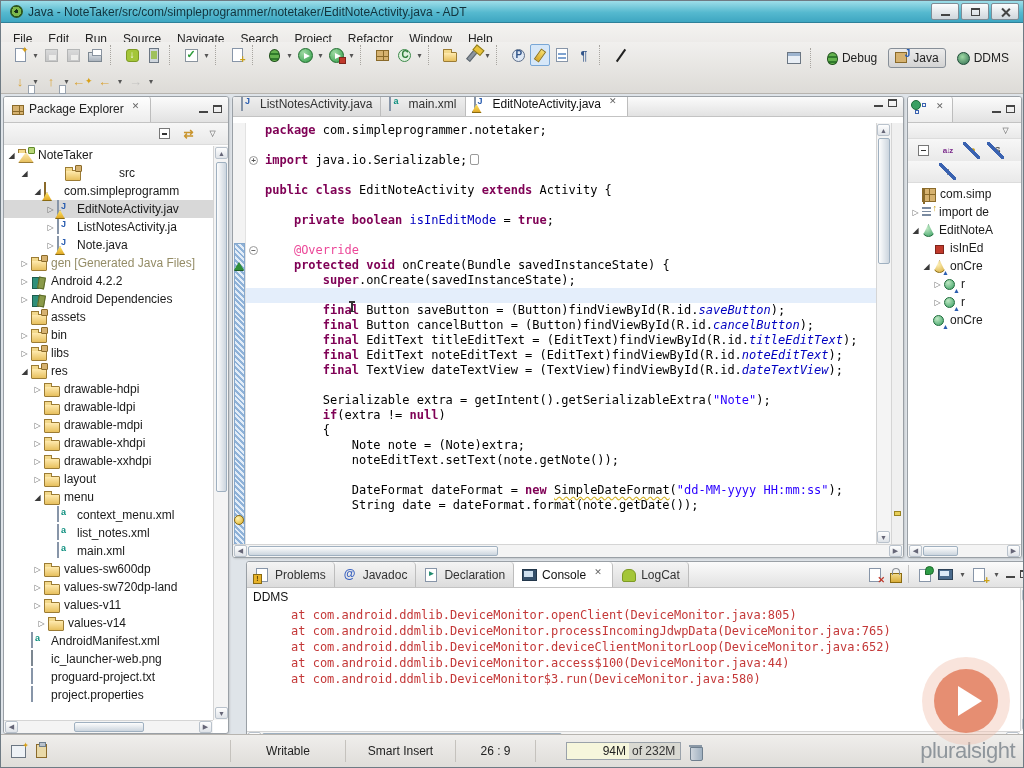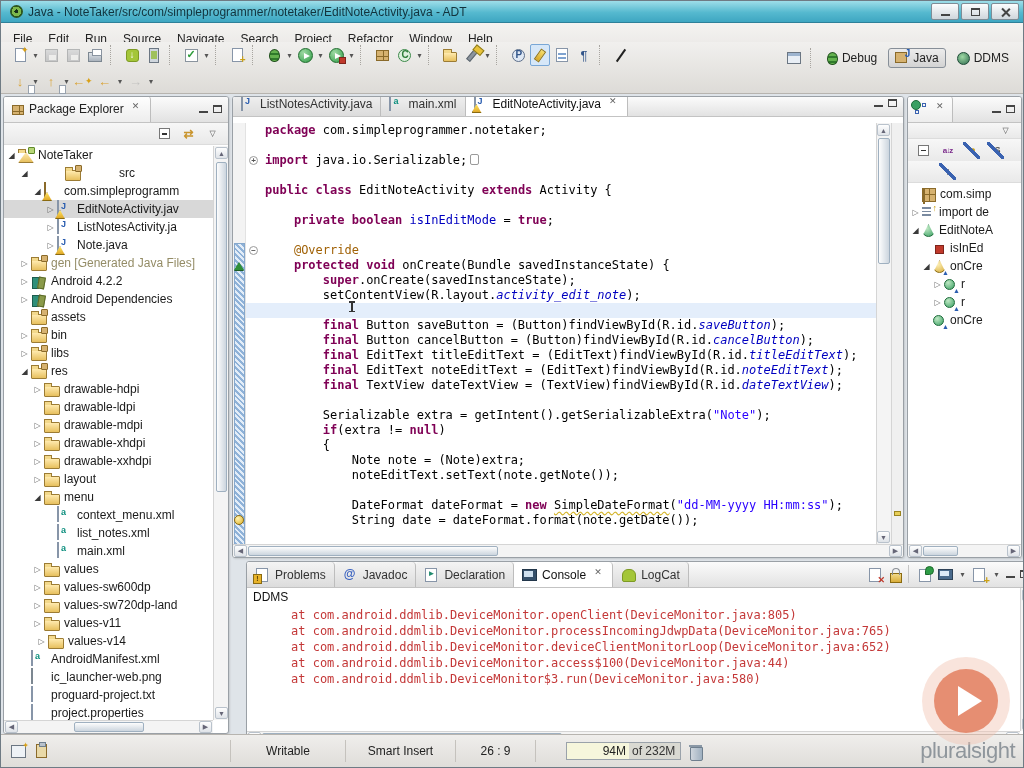--- a/index.html
+++ b/index.html
@@ -137,21 +137,21 @@
   .edbody{position:absolute;left:0;right:0;top:26px;bottom:13px;background:#fff}
   .ruler{position:absolute;left:0;top:0;bottom:0;width:13px;background:#f3f3f3;border-right:1px solid #e2e2e2}
   .hatch{position:absolute;left:1px;width:11px;border:1px solid #86a8cc;
     background:repeating-linear-gradient(45deg,#8fb2d8 0 2px,#e3edf8 2px 4px)}
   .mark-tri{position:absolute;left:1px;width:0;height:0;border-left:5px solid transparent;border-right:5px solid transparent;border-bottom:8px solid #2f8f3a;filter:drop-shadow(0 1px 0 #1d5c26)}
   .mark-bulb{position:absolute;left:1px;width:10px;height:10px;border-radius:50%;background:radial-gradient(circle at 35% 30%,#fff3b0,#e0b32a);border:1px solid #8a6a10}
   .code{position:absolute;left:13px;top:0;right:27px;bottom:0;overflow:hidden;
     font-family:"DejaVu Sans Mono","Liberation Mono",monospace;font-size:12px;line-height:15px}
   .cl{height:15px;white-space:pre;padding-left:19px;position:relative;color:#000}
   .cl.hl{background:#e4eefb}
-  .kw{color:#7f0055;font-weight:bold}.ann{color:#a16207}.str{color:#2a00ff}
+  .kw{color:#7f0055;font-weight:bold}.ann{color:#ec4899}.str{color:#2a00ff}
   .fld{color:#0000c0;font-style:italic}.fldn{color:#0000c0}
   .wu{text-decoration:underline wavy #d4b42a;text-underline-offset:2px}
   .boxseg{display:inline-block;width:9px;height:11px;border:1px solid #9a9a9a;border-radius:2px;vertical-align:-1px;margin-left:3px}
   .fm{position:absolute;left:3px;top:3px;width:9px;height:9px;border:1px solid #9a9a9a;border-radius:50%;
     background:#fff;color:#555;font:bold 8px/8px "Liberation Sans",sans-serif;text-align:center}
   .ibeam{position:absolute;width:1.5px;height:11px;background:#333}
   .ibeam::before,.ibeam::after{content:"";position:absolute;left:-2.5px;width:6.5px;height:1.5px;background:#333}
   .ibeam::after{bottom:0}
   
   .sbv{position:absolute;width:15px;background:#f4f4f4;border-left:1px solid #d5d5d5}
@@ -533,25 +533,20 @@
         <span class="tlabel">list_notes.xml</span>
       </div>
       <div class="trow" style="padding-left: 41px;">
         <span class="texp "></span>
         <span class="ticn"><span class="ic-file x"></span></span>
         <span class="tlabel">main.xml</span>
       </div>
       <div class="trow" style="padding-left: 28px;">
         <span class="texp closed"></span>
         <span class="ticn fbase"></span>
-        <span class="tlabel">values</span>
-      </div>
-      <div class="trow" style="padding-left: 28px;">
-        <span class="texp closed"></span>
-        <span class="ticn fbase"></span>
         <span class="tlabel">values-sw600dp</span>
       </div>
       <div class="trow" style="padding-left: 28px;">
         <span class="texp closed"></span>
         <span class="ticn fbase"></span>
         <span class="tlabel">values-sw720dp-land</span>
       </div>
       <div class="trow" style="padding-left: 28px;">
         <span class="texp closed"></span>
         <span class="ticn fbase"></span>
@@ -626,21 +621,20 @@
         <div class="cl"></div>
         <div class="cl"><span class="kw">import</span><span> java.io.Serializable;</span><span class="boxseg"></span><span class="fm">+</span></div>
         <div class="cl"></div>
         <div class="cl"><span class="kw">public</span><span> </span><span class="kw">class</span><span> EditNoteActivity </span><span class="kw">extends</span><span> Activity {</span></div>
         <div class="cl"></div>
         <div class="cl"><span>    </span><span class="kw">private</span><span> </span><span class="kw">boolean</span><span> </span><span class="fldn">isInEditMode</span><span> = </span><span class="kw">true</span><span>;</span></div>
         <div class="cl"></div>
         <div class="cl"><span>    </span><span class="ann">@Override</span><span class="fm">−</span></div>
         <div class="cl"><span>    </span><span class="kw">protected</span><span> </span><span class="kw">void</span><span> onCreate(Bundle savedInstanceState) {</span></div>
         <div class="cl"><span>        </span><span class="kw">super</span><span>.onCreate(savedInstanceState);</span></div>
-        <div class="cl"><span>        setContentView(R.layout.</span><span class="fld">activity_edit_note</span><span>);</span></div>
         <div class="cl hl"></div>
         <div class="cl"><span>        </span><span class="kw">final</span><span> Button saveButton = (Button)findViewById(R.id.</span><span class="fld">saveButton</span><span>);</span></div>
         <div class="cl"><span>        </span><span class="kw">final</span><span> Button cancelButton = (Button)findViewById(R.id.</span><span class="fld">cancelButton</span><span>);</span></div>
         <div class="cl"><span>        </span><span class="kw">final</span><span> EditText titleEditText = (EditText)findViewById(R.id.</span><span class="fld">titleEditText</span><span>);</span></div>
         <div class="cl"><span>        </span><span class="kw">final</span><span> EditText noteEditText = (EditText)findViewById(R.id.</span><span class="fld">noteEditText</span><span>);</span></div>
         <div class="cl"><span>        </span><span class="kw">final</span><span> TextView dateTextView = (TextView)findViewById(R.id.</span><span class="fld">dateTextView</span><span>);</span></div>
         <div class="cl"></div>
         <div class="cl"><span>        Serializable extra = getIntent().getSerializableExtra(</span><span class="str">"Note"</span><span>);</span></div>
         <div class="cl"><span>        </span><span class="kw">if</span><span>(extra != </span><span class="kw">null</span><span>)</span></div>
         <div class="cl"><span>        {</span></div>

